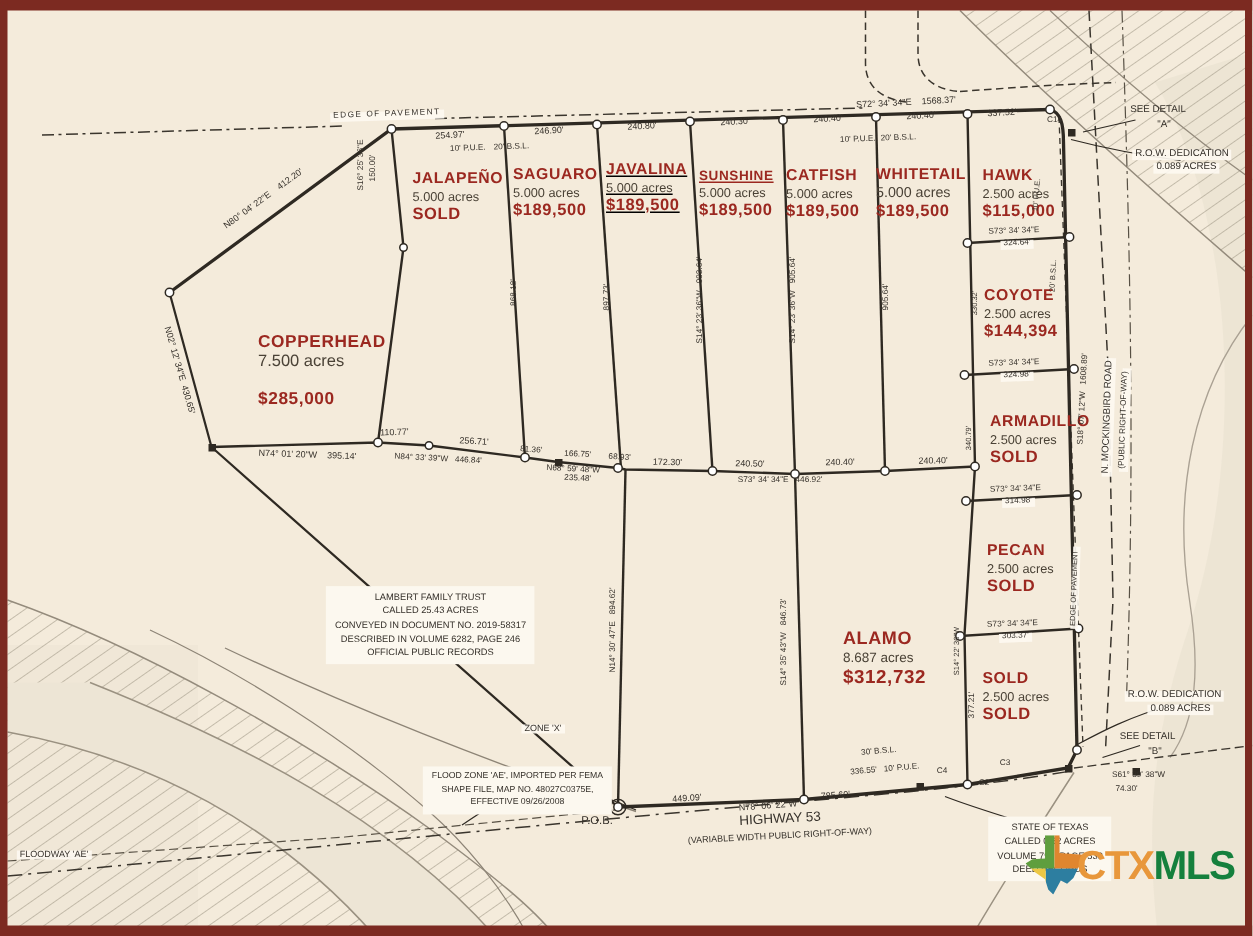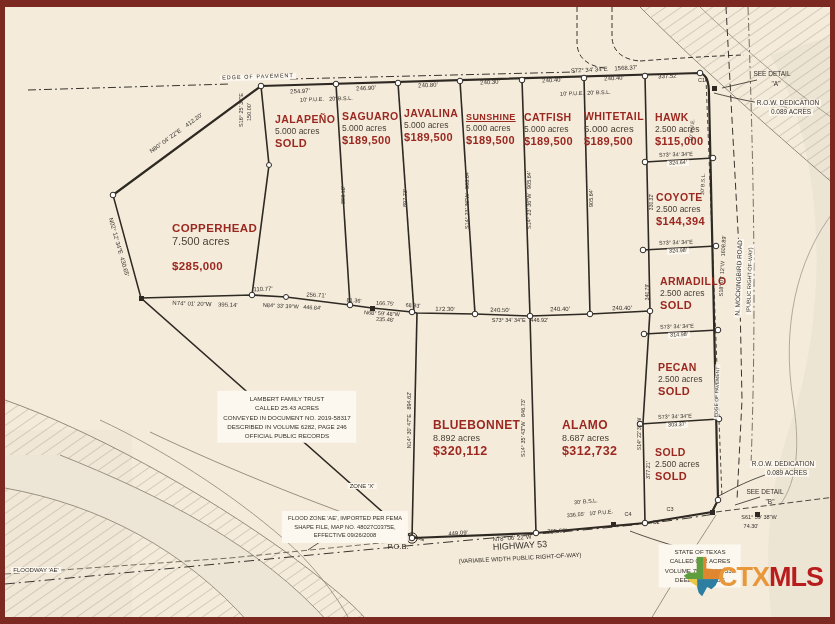--- a/index.html
+++ b/index.html
@@ -15,21 +15,21 @@
   .ann{position:absolute;color:#35302a;white-space:pre;line-height:1;}
   .ann.bg{background:rgba(253,249,241,.92);padding:0 2px;}
   .ann.box{background:#fcf8ef;padding:3px 6px;text-align:center;line-height:1.5;white-space:pre-line;}
   .lot{position:absolute;}
   .lot-name{font-weight:700;color:#9b2820;font-size:10.5px;letter-spacing:.4px;white-space:pre;}
   .lot-acres{color:#4a4236;font-size:8.5px;margin-top:1px;white-space:pre;}
   .lot-price{font-weight:700;color:#9b2820;font-size:11px;margin-top:1px;letter-spacing:.4px;white-space:pre;}
   .logo{position:absolute;left:682px;top:556px;display:flex;align-items:center;}
   .logo-text{font-weight:700;font-size:27px;letter-spacing:-1px;line-height:1;}
   .ctx{color:#e8973b;}
-  .mls{color:#b91c1c;}
+  .mls{color:#15803d;}
   .texas-icon{margin-right:-6px;}
 </style>
 </head>
 <body>
 
 <div class="frame">
 
   <svg class="plat" width="835" height="624" viewBox="0 0 835 624">
     <defs>
       <pattern id="hatch" width="9" height="9" patternUnits="userSpaceOnUse" patternTransform="rotate(55)">
@@ -154,21 +154,21 @@
       <div class="lot" style="left: 275px; top: 113px;">
         <div class="lot-name">JALAPEÑO</div>
         <div class="lot-acres">5.000 acres</div>
         <div class="lot-price">SOLD</div>
       </div>
       <div class="lot" style="left: 342px; top: 110px;">
         <div class="lot-name">SAGUARO</div>
         <div class="lot-acres">5.000 acres</div>
         <div class="lot-price">$189,500</div>
       </div>
-      <div class="lot" style="left: 404px; top: 107px;">
+      <div class="lot" style="left: 404px; top: 107px; text-decoration: underline;">
         <div class="lot-name">JAVALINA</div>
         <div class="lot-acres">5.000 acres</div>
         <div class="lot-price">$189,500</div>
       </div>
       <div class="lot" style="left: 466px; top: 112px;">
         <div class="lot-name" style="font-size: 9px; text-decoration: underline;">SUNSHINE</div>
         <div class="lot-acres">5.000 acres</div>
         <div class="lot-price">$189,500</div>
       </div>
       <div class="lot" style="left: 524px; top: 111px;">
@@ -203,25 +203,20 @@
       </div>
       <div class="lot" style="left: 655px; top: 446px;">
         <div class="lot-name">SOLD</div>
         <div class="lot-acres">2.500 acres</div>
         <div class="lot-price">SOLD</div>
       </div>
       <div class="lot" style="left: 172px; top: 222px;">
         <div class="lot-name" style="font-size: 11.5px;">COPPERHEAD</div>
         <div class="lot-acres" style="font-size: 11px;">7.500 acres</div>
         <div class="lot-price" style="font-size: 11.5px; margin-top: 13px;">$285,000</div>
-      </div>
-      <div class="lot" style="left: 433px; top: 418px;">
-        <div class="lot-name" style="font-size: 12px;">BLUEBONNET</div>
-        <div class="lot-acres" style="font-size: 9px;">8.892 acres</div>
-        <div class="lot-price" style="font-size: 12.5px;">$320,112</div>
       </div>
       <div class="lot" style="left: 562px; top: 418px;">
         <div class="lot-name" style="font-size: 12px;">ALAMO</div>
         <div class="lot-acres" style="font-size: 9px;">8.687 acres</div>
         <div class="lot-price" style="font-size: 12.5px;">$312,732</div>
       </div>
       <div class="ann bg" style="left: 258px; top: 77px; font-size: 5.5px; letter-spacing: 1px; transform: translate(-50%, -50%) rotate(-2deg);">EDGE OF PAVEMENT</div>
       <div class="ann" style="left: 604px; top: 69px; font-size: 6px; transform: translate(-50%, -50%) rotate(-3deg);">S72° 34' 34"E    1568.37'</div>
       <div class="ann" style="left: 300px; top: 91px; font-size: 6px; transform: translate(-50%, -50%) rotate(-3deg);">254.97'</div>
       <div class="ann" style="left: 312px; top: 100px; font-size: 5.5px; transform: translate(-50%, -50%) rotate(-2deg);">10' P.U.E.</div>

